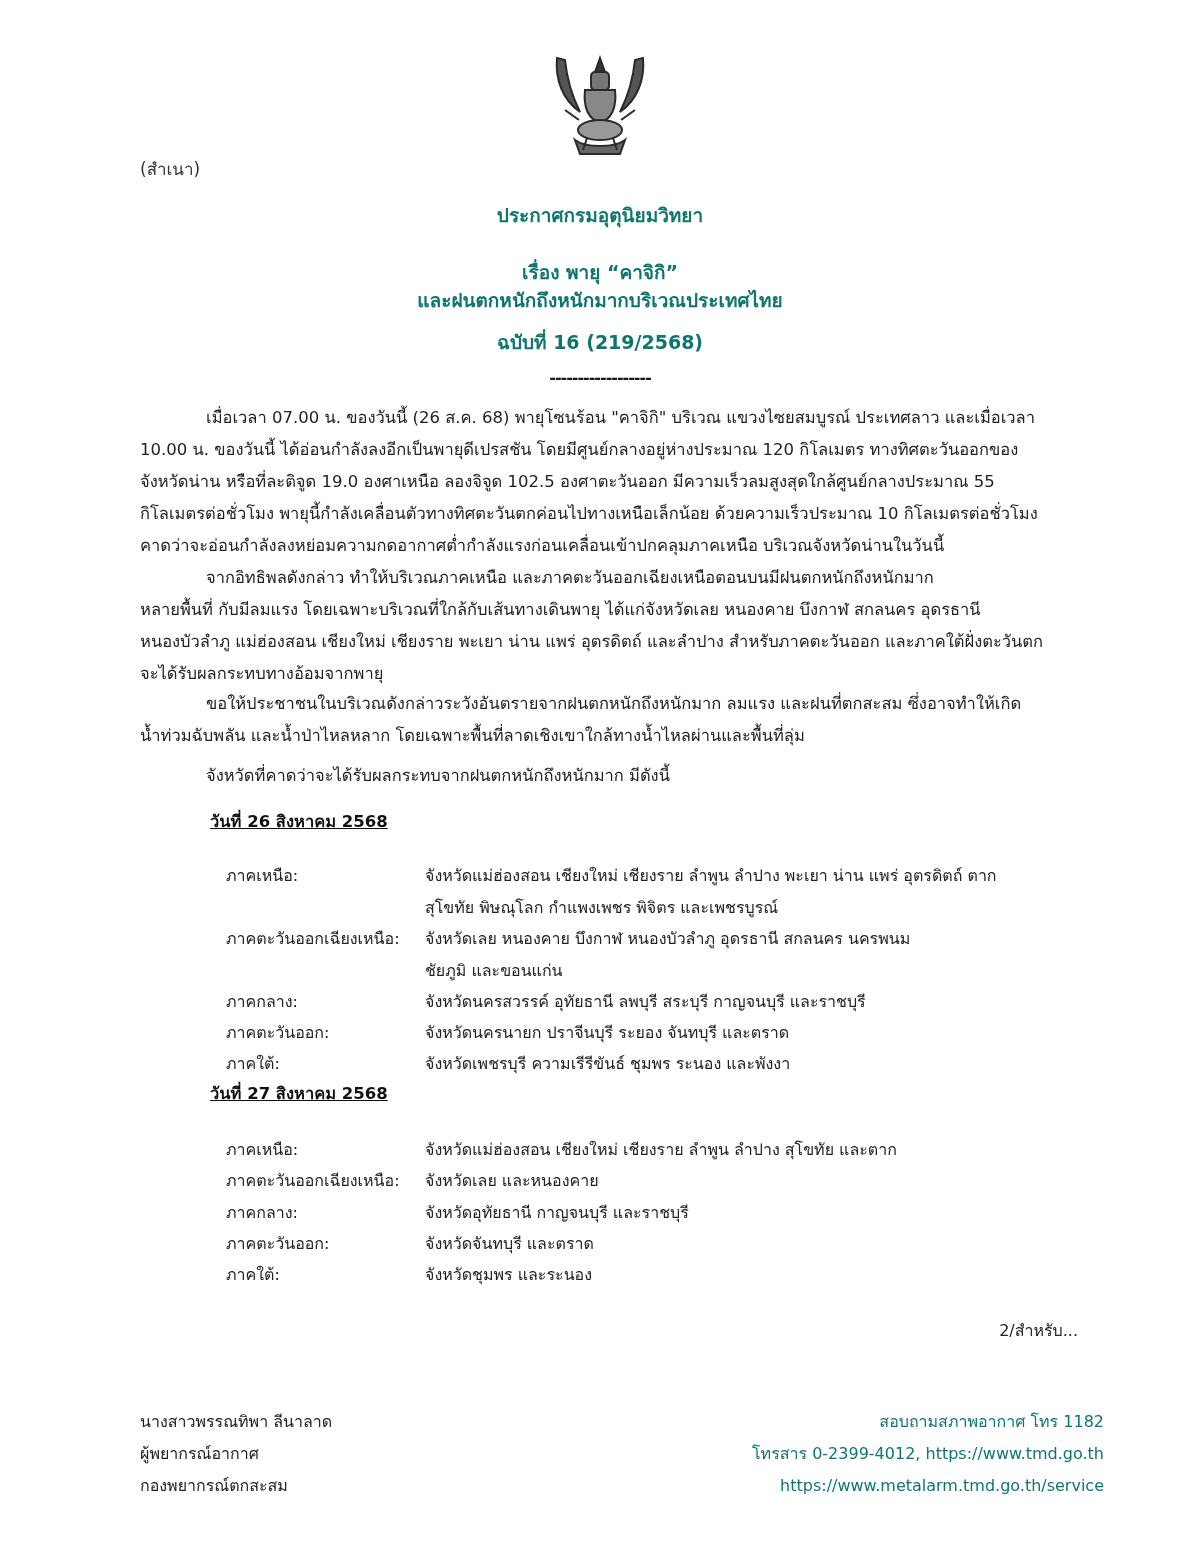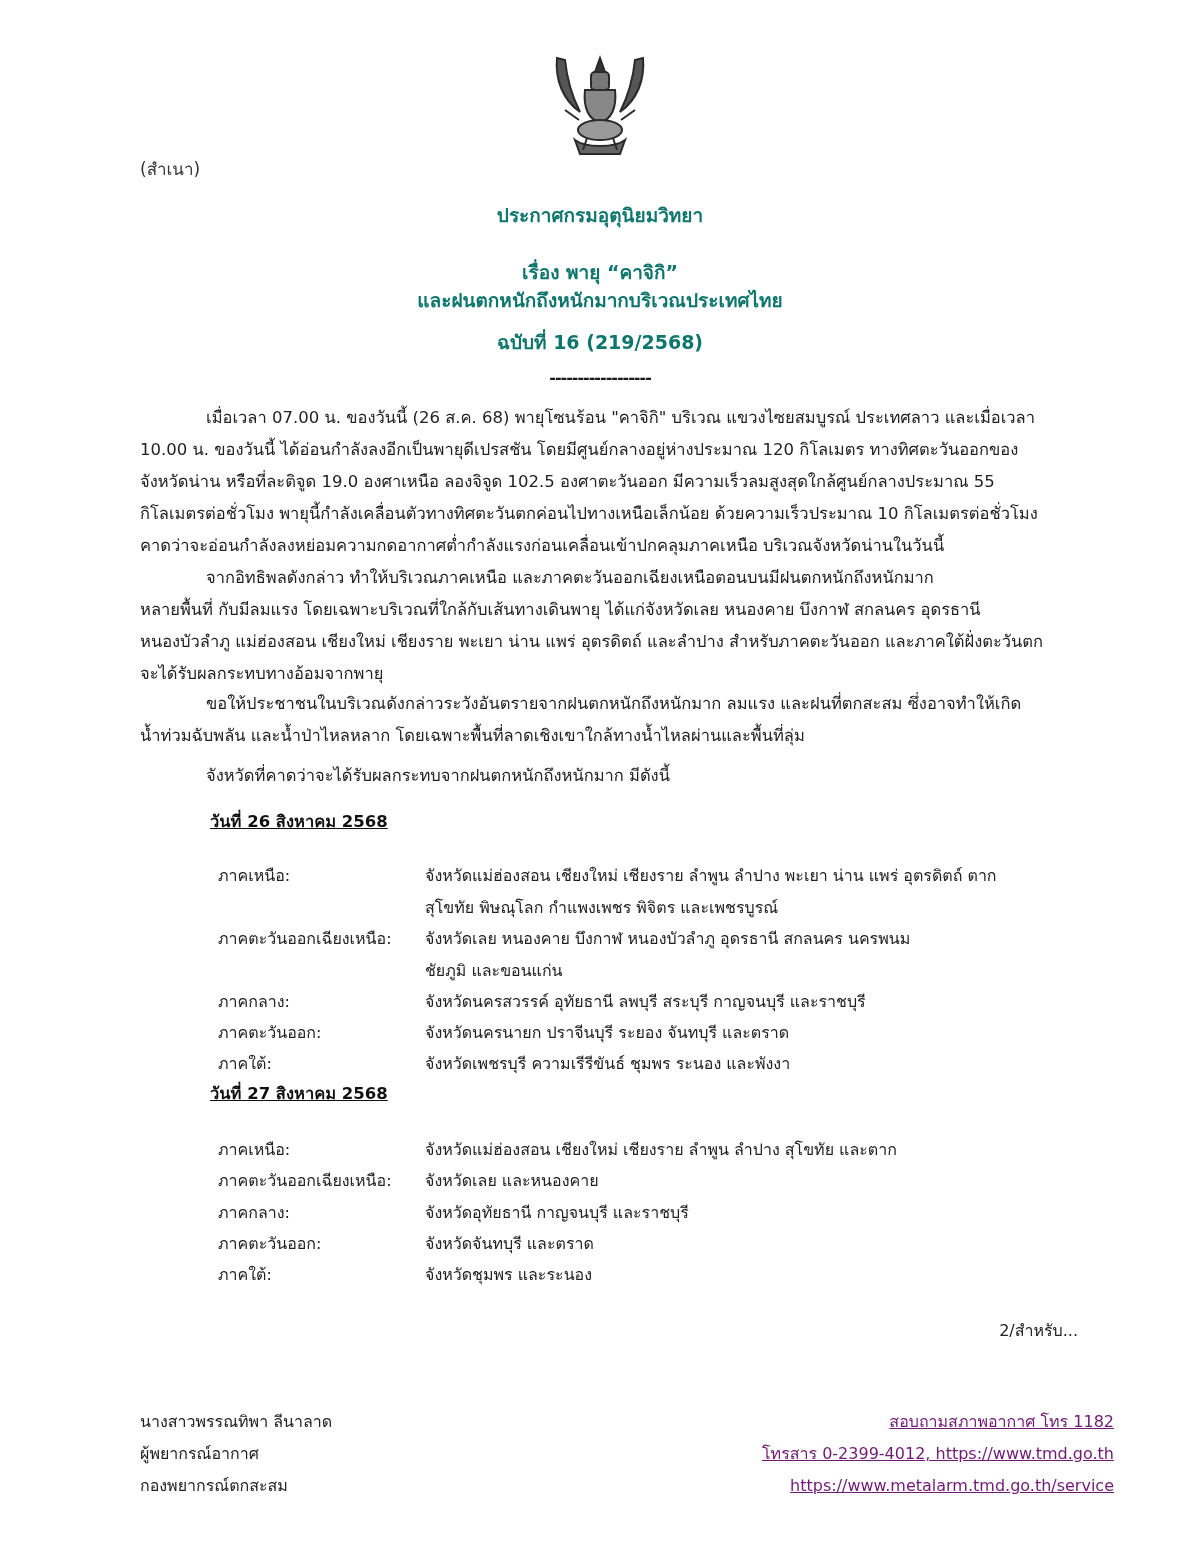--- a/index.html
+++ b/index.html
@@ -21,26 +21,26 @@
   .para .line { display: block; white-space: nowrap; }
   .para .indent { padding-left: 66px; }
   .p1 { top: 402px; }
   .p2 { top: 562px; }
   .p3 { top: 688px; }
   .p4 { top: 760px; }
   .date-head { position: absolute; left: 210px; font-size: 16.5px; font-weight: bold; text-decoration: underline; color: #111; }
   .d1 { top: 808px; }
   .d2 { top: 1080px; }
   .region-row { position: absolute; left: 210px; width: 860px; font-size: 16px; line-height: 32px; color: #222; }
-  .region-row .label { position: absolute; left: 8px; top: 0; width: 215px; white-space: nowrap; }
+  .region-row .label { position: absolute; left: 16px; top: 0; width: 215px; white-space: nowrap; }
   .region-row .value { position: absolute; left: 215px; top: 0; width: 640px; }
   .region-row .value span { display: block; white-space: nowrap; }
   .next-page { position: absolute; right: 122px; top: 1318px; font-size: 16px; color: #222; }
   .footer-left { position: absolute; left: 140px; top: 1406px; font-size: 16px; line-height: 32px; color: #222; }
-  .footer-right { position: absolute; right: 86px; top: 1406px; font-size: 16px; line-height: 32px; color: #701a75; text-align: right; text-decoration: underline; }
+  .footer-right { position: absolute; right: 96px; top: 1406px; font-size: 16px; line-height: 32px; color: #0f766e; text-align: right; }
   .footer-left div, .footer-right div { white-space: nowrap; }
 </style>
 </head>
 <body>
 
 <div class="page">
 
   <svg class="emblem" viewBox="0 0 110 110">
     <g fill="none" stroke="#2a2a2a" stroke-width="2">
       <path d="M12 8 C10 30, 18 50, 35 62 C28 48, 22 30, 20 10 Z" fill="#555"></path>

